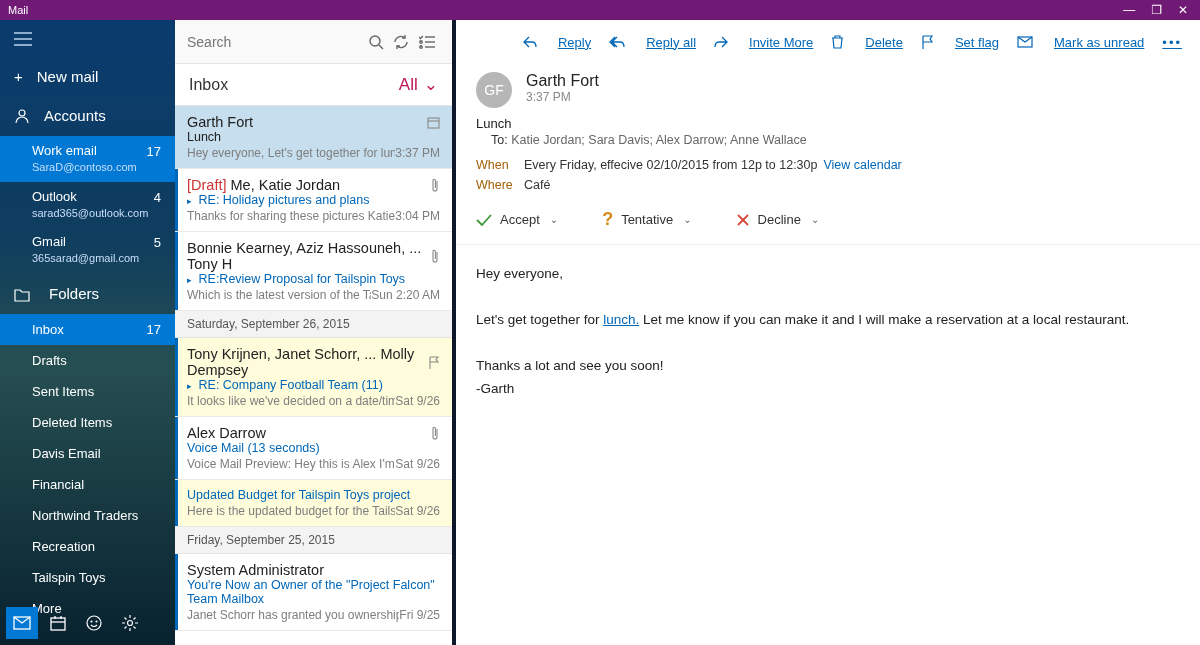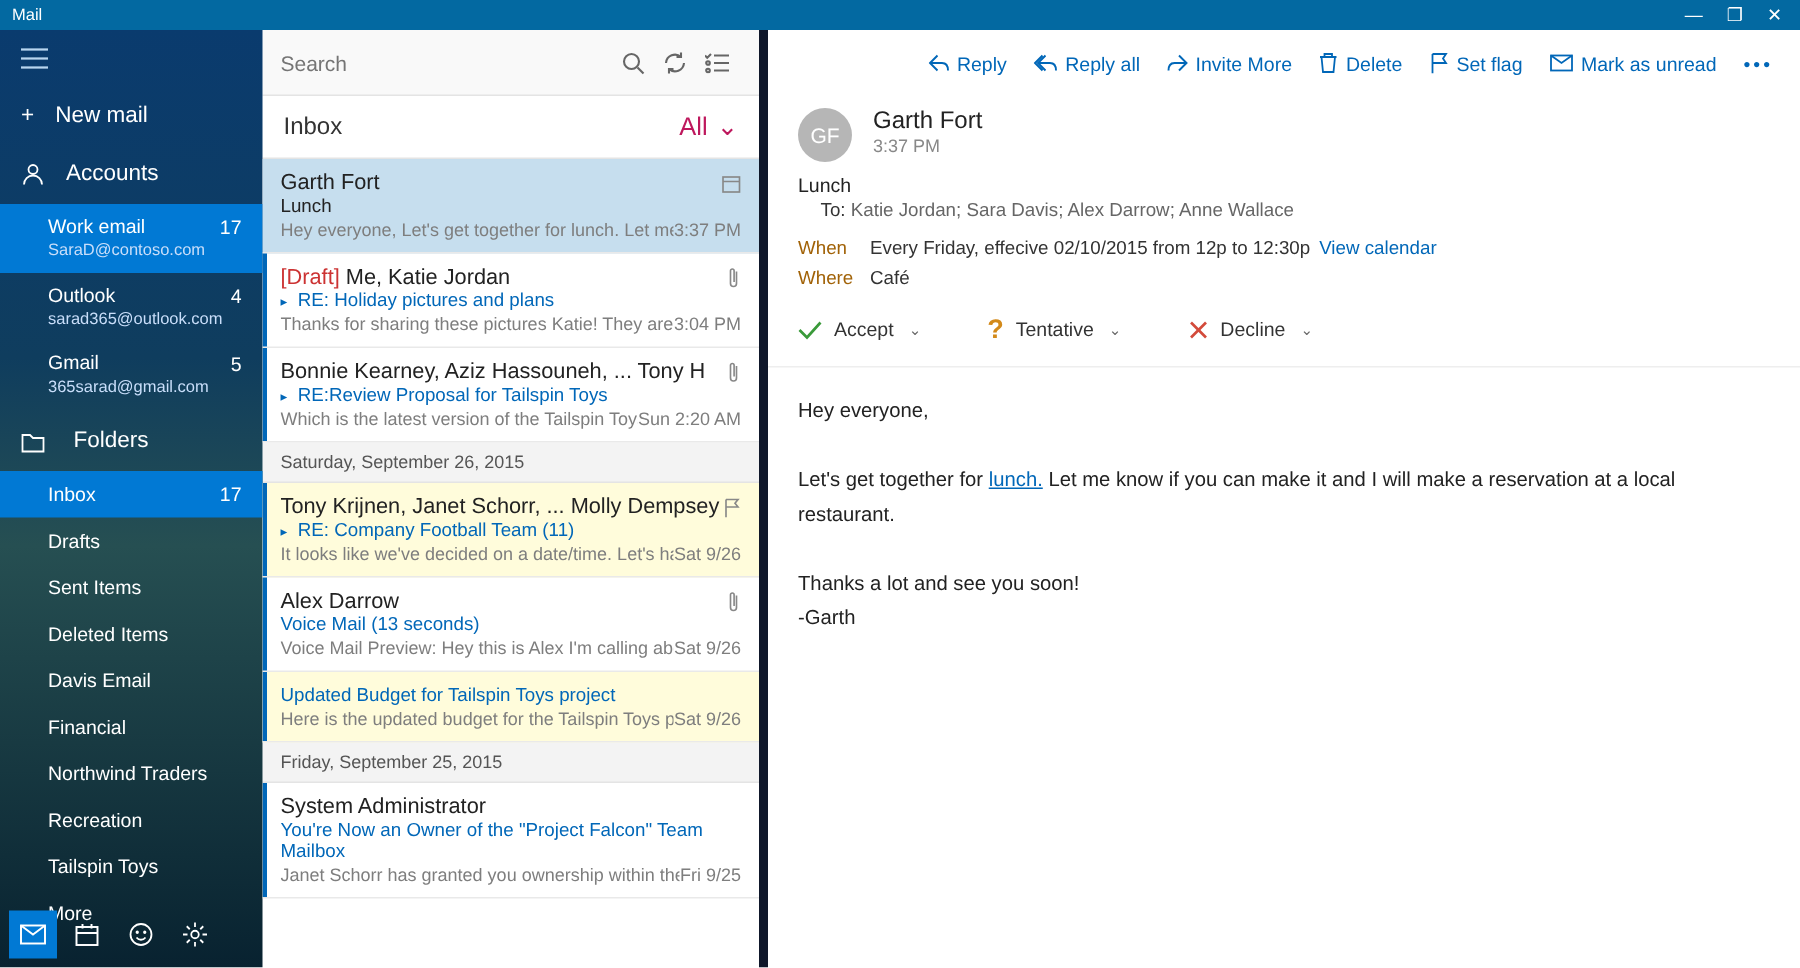--- a/index.html
+++ b/index.html
@@ -1,17 +1,17 @@
 <!DOCTYPE html>
 <html><head>
 <meta charset="utf-8">
 <style>
 * { margin: 0; padding: 0; box-sizing: border-box; }
 body { font-family: "Segoe UI", sans-serif; font-size: 13px; color: #333; background: #fff; width: 1200px; height: 645px; overflow: hidden; }
-.titlebar { background: #0369a1; color: #fff; height: 20px; display: flex; align-items: center; justify-content: space-between; padding: 0 4px 0 8px; font-size: 11px; }
+.titlebar { background: #701a75; color: #fff; height: 20px; display: flex; align-items: center; justify-content: space-between; padding: 0 4px 0 8px; font-size: 11px; }
 .titlebar .controls { display: flex; gap: 16px; align-items: center; padding-right: 8px; }
 .titlebar .controls span { cursor: pointer; font-size: 12px; }
 
 .app { display: flex; height: 625px; }
 
 
 .sidebar { width: 175px; background: linear-gradient(180deg,#0a3b6e 0%,#0f3d5e 35%,#264f52 55%, #082230 100%); color: #fff; display: flex; flex-direction: column; position: relative; }
 .hamburger { padding: 12px 14px; cursor: pointer; color:#b8d5ef; }
 .newmail { display: flex; align-items: center; gap: 14px; padding: 10px 14px; cursor: pointer; font-size: 15px; }
 .sectionhdr { display: flex; align-items: center; gap: 14px; padding: 12px 14px; font-size: 15px; }
@@ -22,21 +22,21 @@
 .account .count { align-self:flex-start; padding-top:1px; }
 .folderhdr { display: flex; align-items: flex-end; gap: 19px; padding: 12px 14px; font-size: 15px; }
 .folders { flex:1; }
 .folder { padding: 8px 14px 8px 32px; cursor: pointer; display:flex; justify-content:space-between; font-size: 13px; }
 .folder.selected { background: #0179d4; }
 .bottom { display: flex; gap: 4px; padding: 6px 6px; position:absolute; bottom:0; align-items:center;}
 .bottom .btn { width:32px; height:32px; display:flex; align-items:center; justify-content:center; cursor:pointer; }
 .bottom .btn.active { background:#0179d4; }
 
 
-.msglist { width: 337px; border-right: 6px solid #0f172a; display:flex; flex-direction:column; background:#fff;}
+.msglist { width: 281px; border-right: 4px solid #0f172a; display:flex; flex-direction:column; background:#fff;}
 .searchbar { display:flex; align-items:center; padding: 6px 8px 6px 12px; border-bottom: 1px solid #e4e4e4; color:#5a5a5a; height:44px; background:#f9f9f9;}
 .searchbar input { flex:1; border:none; outline:none; font-size:14px; background:transparent; }
 .searchbar .icon { width:28px; text-align:center; cursor:pointer; color:#666; }
 .foldertitle { display:flex; justify-content:space-between; align-items:center; padding: 10px 14px; border-bottom:1px solid #e4e4e4; }
 .foldertitle .title { font-size:16px; }
 .foldertitle .filter { color:#be185d; cursor:pointer; display:flex; gap:6px; align-items:center; font-size:17px; }
 
 .list { flex:1; overflow:hidden; }
 .dateheader { background:#f3f3f3; padding: 6px 12px; font-size:12px; color:#555; border-bottom:1px solid #e4e4e4; }
 .msg { padding: 8px 12px 8px 12px; border-bottom:1px solid #e9e9e9; cursor:pointer; position:relative; }
@@ -49,21 +49,21 @@
 .msg .subject { font-size:12.5px; color:#0167b8; display:flex; align-items:center; gap:4px; }
 .msg.selected .subject { color:#222; }
 .msg .preview { color:#7e7e7e; font-size:12px; white-space:nowrap; overflow:hidden; text-overflow:clip; flex:1; padding-right:8px; }
 .msg .time { color:#7e7e7e; font-size:12px; white-space:nowrap; }
 .msg .row3 { display:flex; margin-top:2px; }
 .caret::before { content:"\25B8"; font-size:9px; margin-right:3px; color:#0167b8; }
 
 
 .reading { flex:1; display:flex; flex-direction:column; }
 .actionbar { display:flex; justify-content:flex-end; align-items:center; gap:18px; padding: 10px 18px; color:#0167b8; height:44px; }
-.actionbar .act { display:flex; align-items:center; gap:5px; cursor:pointer; font-size:13px; }
+.actionbar .act { display:flex; align-items:center; gap:21px; cursor:pointer; font-size:13px;text-decoration:underline; }
 .actionbar .act svg { stroke:#0167b8; }
 .header { padding: 8px 20px 8px 20px; display:flex; gap:14px; }
 .avatar { width:36px; height:36px; border-radius:50%; background:#b6b6b6; color:#fff; display:flex; align-items:center; justify-content:center; font-size:14px; }
 .header .meta .name { font-size:16px; color:#222; }
 .header .meta .time { font-size:12px; color:#888; }
 .subjline { padding: 0 20px; font-size:13px; color:#222; }
 .recips { padding: 2px 35px 8px; font-size:12.5px; color:#666; }
 .recips b { color:#333; font-weight:400; }
 .kv { display:flex; padding: 3px 20px; font-size:12.5px; }
 .kv .k { width:48px; color:#a16207; }

